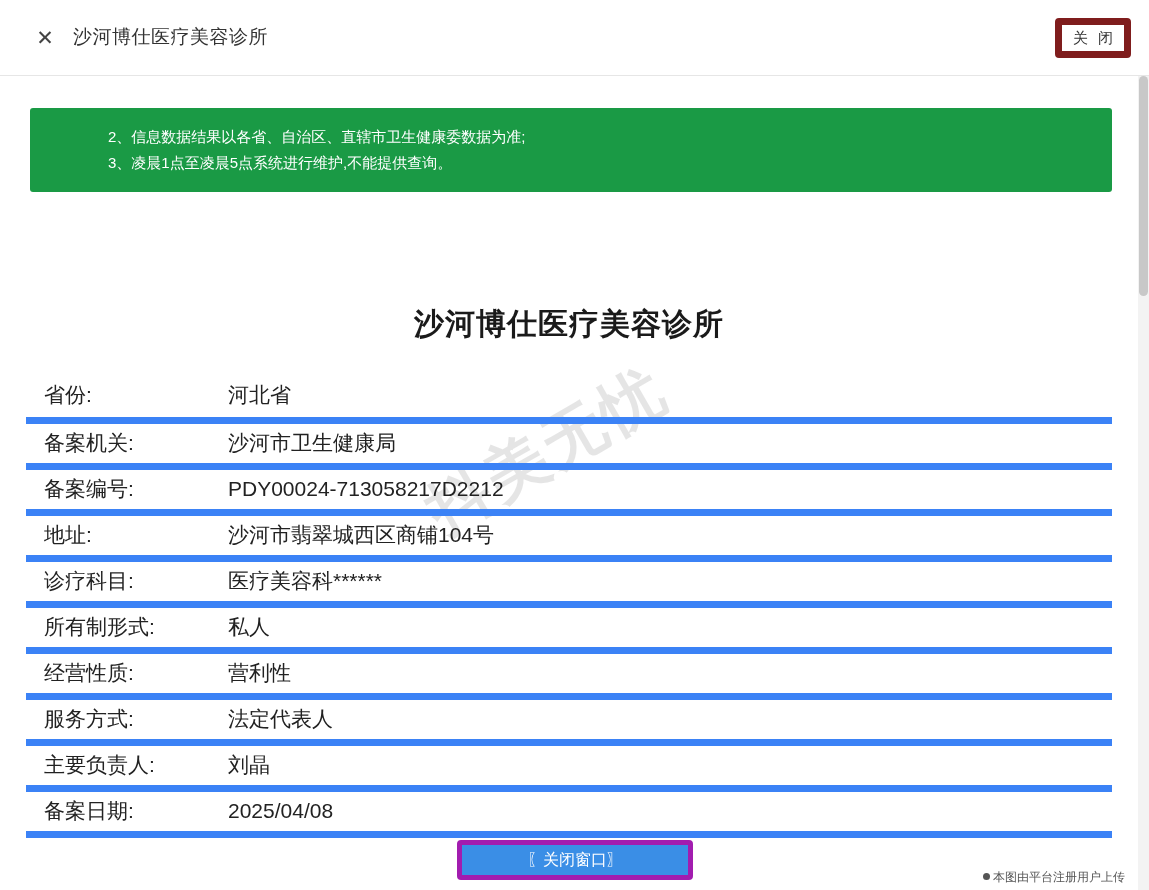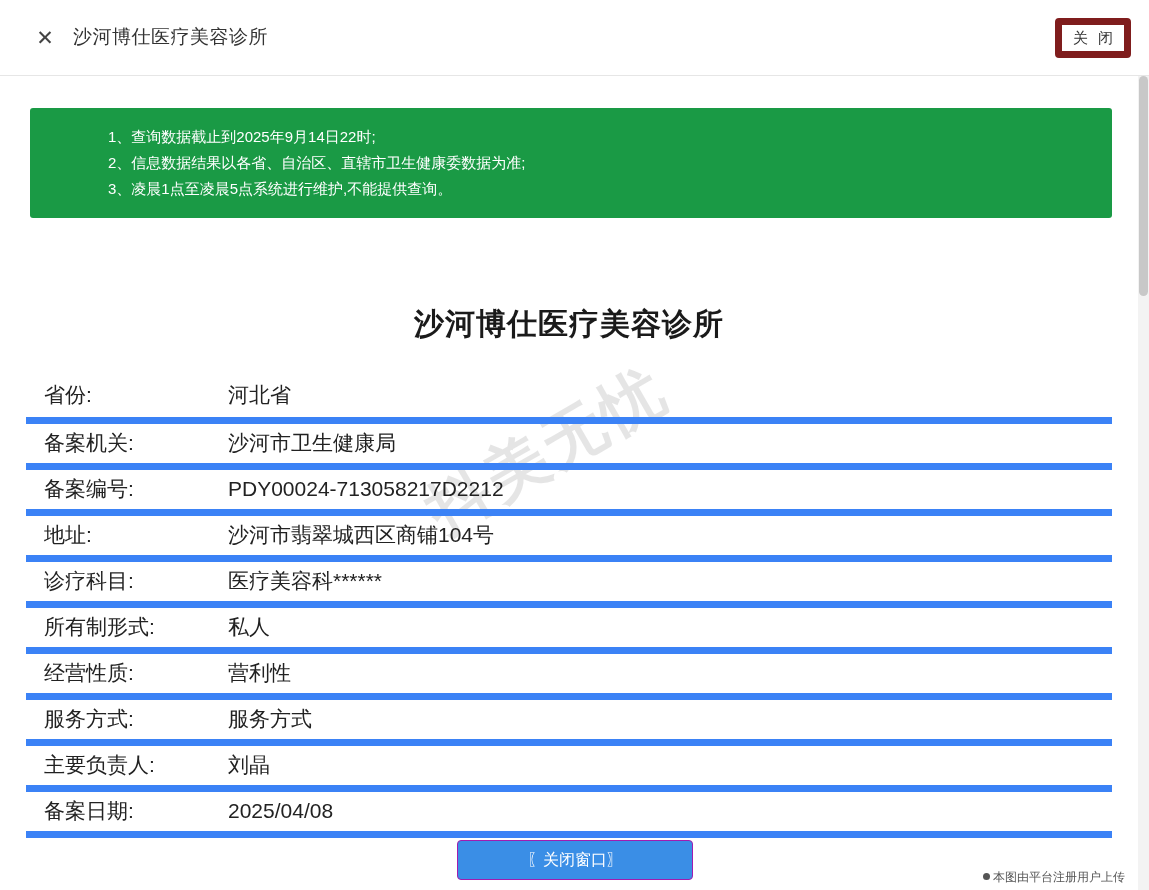--- a/index.html
+++ b/index.html
@@ -150,21 +150,21 @@
     text-align: center;
     user-select: none;
   }
 
   
   .close-window-btn {
     position: absolute;
     left: 457px; top: 764px;
     width: 236px; height: 40px;
     background: #3a8ee6;
-    border: 1px solid #a21caf;
+    border: 5px solid #a21caf;
     border-radius: 4px;
     color: #ffffff;
     font-size: 16px;
     font-family: "Liberation Sans", sans-serif;
     cursor: pointer;
   }
 
   
   .footer-note {
     position: absolute;
@@ -194,23 +194,20 @@
   </div>
 
   <div class="scrollbar-track">
     <div class="scrollbar-thumb"></div>
   </div>
 
   <div class="content">
 
     <div class="notice">
       <div class="notice-line">
-        <span>1、查询数据截止到2025年9月14日22时;</span>
-      </div>
-      <div class="notice-line">
         <span>2、信息数据结果以各省、自治区、直辖市卫生健康委数据为准;</span>
       </div>
       <div class="notice-line">
         <span>3、凌晨1点至凌晨5点系统进行维护,不能提供查询。</span>
       </div>
     </div>
 
     <div class="doc-title">沙河博仕医疗美容诊所</div>
 
     <div class="watermark">抖美无忧</div>
@@ -240,21 +237,21 @@
         <tr>
           <td class="label">所有制形式:</td>
           <td class="value">私人</td>
         </tr>
         <tr>
           <td class="label">经营性质:</td>
           <td class="value">营利性</td>
         </tr>
         <tr>
           <td class="label">服务方式:</td>
-          <td class="value">服务方式</td>
+          <td class="value">法定代表人</td>
         </tr>
         <tr>
           <td class="label">主要负责人:</td>
           <td class="value">刘晶</td>
         </tr>
         <tr>
           <td class="label">备案日期:</td>
           <td class="value">2025/04/08</td>
         </tr>
       </tbody>

